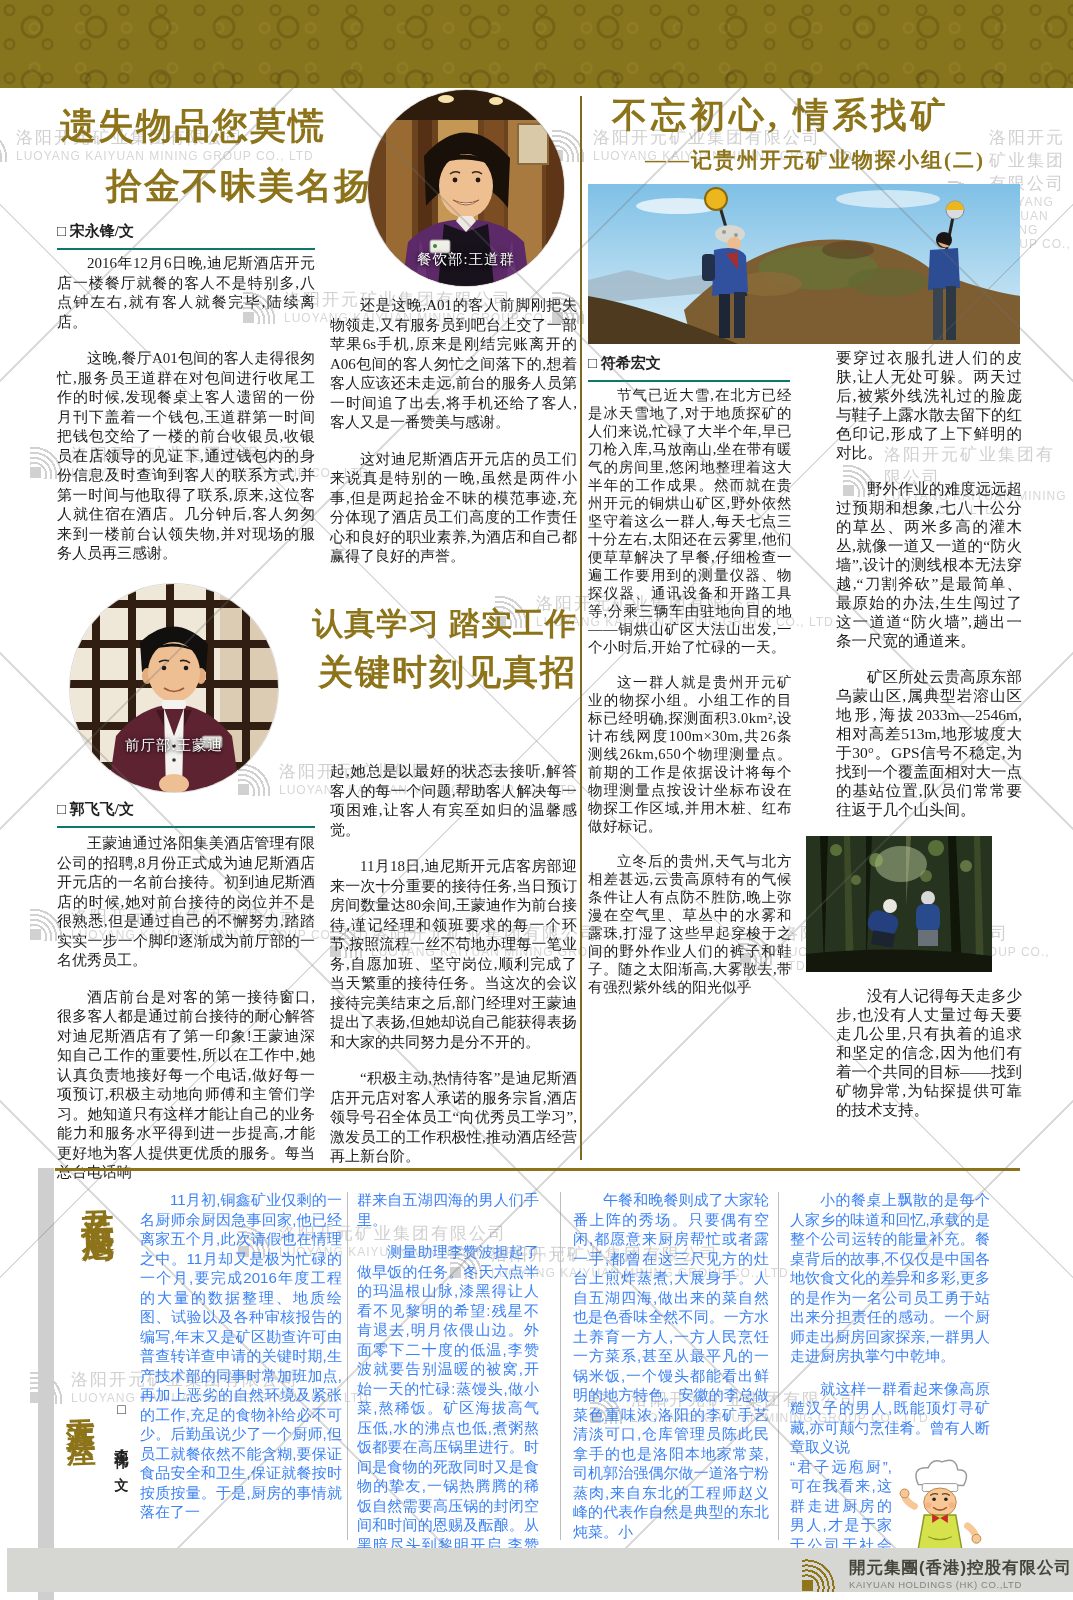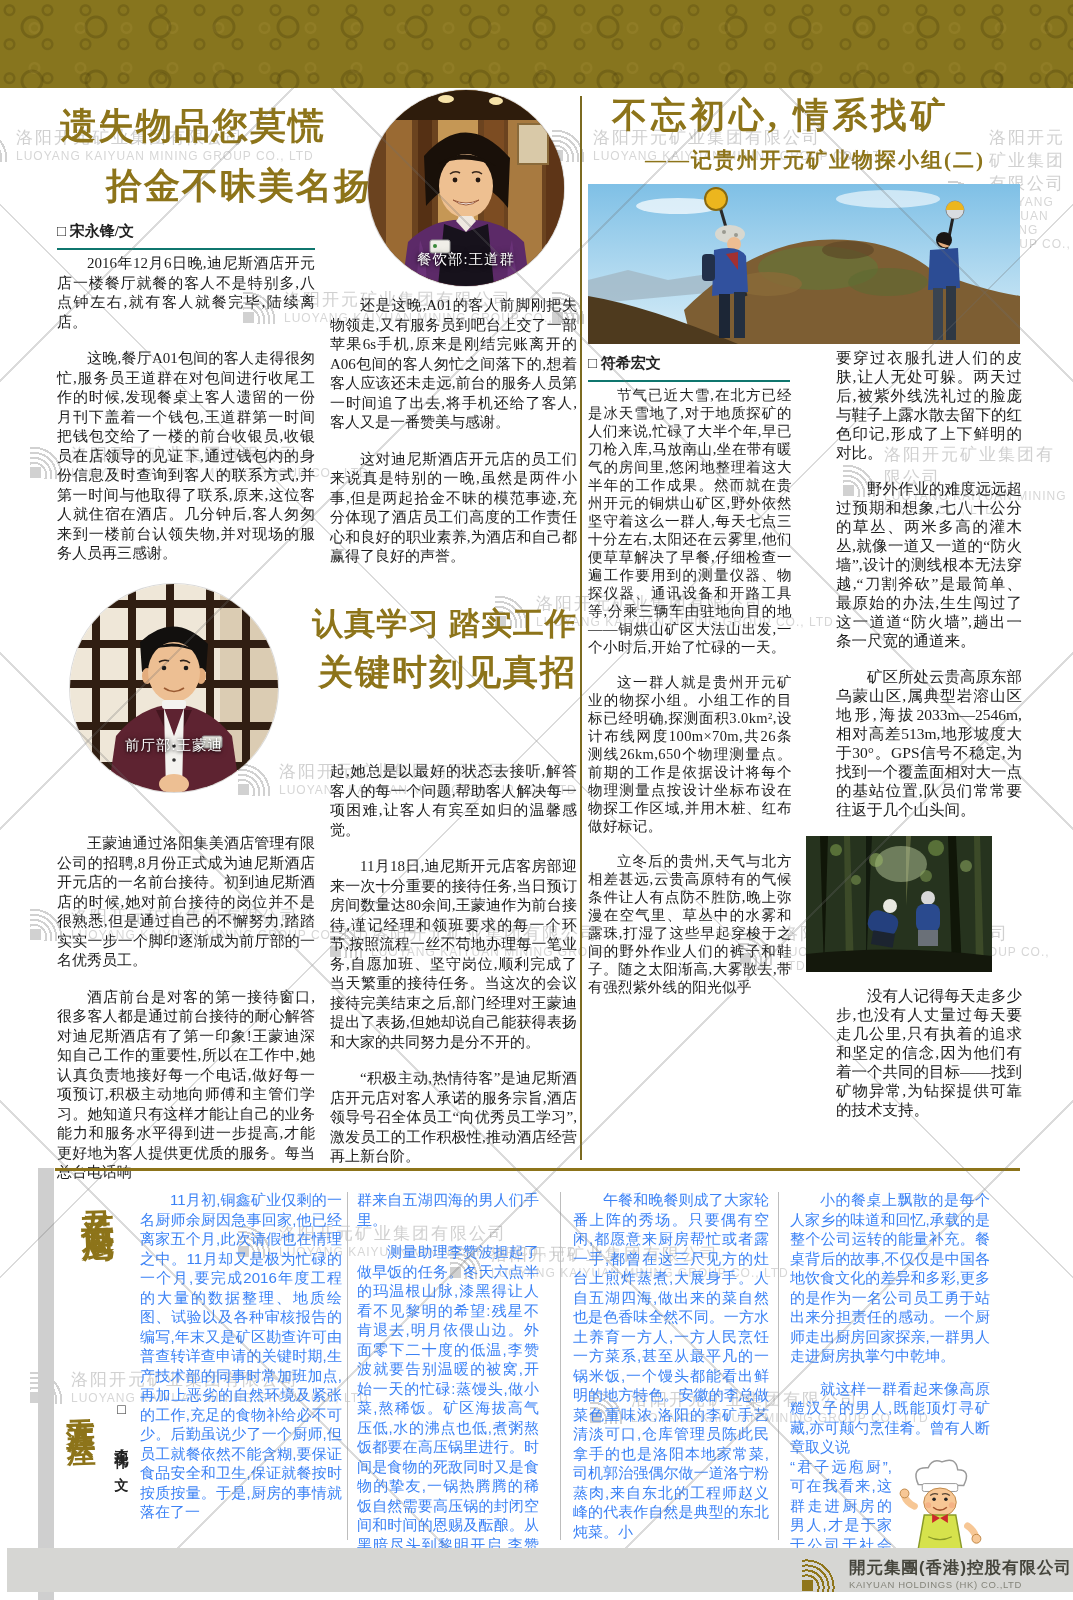--- a/index.html
+++ b/index.html
@@ -268,20 +268,21 @@
       <ellipse cx="104" cy="200" rx="15" ry="10" fill="#edbf93"></ellipse>
     </svg>
   </div>
   <div class="photo-cap" style="left:70px;top:736px;width:208px;text-align:center">前厅部:王蒙迪</div>
 
   <div class="abs headline" style="left:285px;top:608px;width:292px;text-align:right">
     <div style="font-size:31px;letter-spacing:1px">认真学习 踏实工作</div>
     <div style="font-size:35px;letter-spacing:2px;margin-top:16px">关键时刻见真招</div>
   </div>
 
+  <div class="abs byline" style="left:57px;top:800px;width:258px">□ 郭飞飞/文</div>
 
   <div class="abs col c-std" style="left:57px;top:834px;width:258px">
     <p>王蒙迪通过洛阳集美酒店管理有限公司的招聘,8月份正式成为迪尼斯酒店开元店的一名前台接待。初到迪尼斯酒店的时候,她对前台接待的岗位并不是很熟悉,但是通过自己的不懈努力,踏踏实实一步一个脚印逐渐成为前厅部的一名优秀员工。</p>
     <p>酒店前台是对客的第一接待窗口,很多客人都是通过前台接待的耐心解答对迪尼斯酒店有了第一印象!王蒙迪深知自己工作的重要性,所以在工作中,她认真负责地接好每一个电话,做好每一项预订,积极主动地向师傅和主管们学习。她知道只有这样才能让自己的业务能力和服务水平得到进一步提高,才能更好地为客人提供更优质的服务。每当总台电话响</p>
   </div>
   <div class="abs col c-std" style="left:330px;top:762px;width:247px">
     <p class="noindent">起,她总是以最好的状态去接听,解答客人的每一个问题,帮助客人解决每一项困难,让客人有宾至如归的温馨感觉。</p>
     <p>11月18日,迪尼斯开元店客房部迎来一次十分重要的接待任务,当日预订房间数量达80余间,王蒙迪作为前台接待,谨记经理和领班要求的每一个环节,按照流程一丝不苟地办理每一笔业务,自愿加班、坚守岗位,顺利完成了当天繁重的接待任务。当这次的会议接待完美结束之后,部门经理对王蒙迪提出了表扬,但她却说自己能获得表扬和大家的共同努力是分不开的。</p>
     <p>“积极主动,热情待客”是迪尼斯酒店开元店对客人承诺的服务宗旨,酒店领导号召全体员工“向优秀员工学习”,激发员工的工作积极性,推动酒店经营再上新台阶。</p>
   </div>
@@ -328,21 +329,21 @@
       <path d="M342,66 L370,64 L372,104 L340,106 Z" fill="#2c4c94"></path>
       <rect x="345" y="104" width="10" height="52" fill="#3a4450"></rect>
       <rect x="358" y="102" width="10" height="54" fill="#2e3844"></rect>
     </svg>
   </div>
 
   <div class="abs byline" style="left:588px;top:354px;width:202px">□ 符希宏文</div>
 
   <div class="abs col c-m1" style="left:588px;top:386px;width:204px">
     <p>节气已近大雪,在北方已经是冰天雪地了,对于地质探矿的人们来说,忙碌了大半个年,早已刀枪入库,马放南山,坐在带有暖气的房间里,悠闲地整理着这大半年的工作成果。然而就在贵州开元的铜烘山矿区,野外依然坚守着这么一群人,每天七点三十分左右,太阳还在云雾里,他们便草草解决了早餐,仔细检查一遍工作要用到的测量仪器、物探仪器、通讯设备和开路工具等,分乘三辆车由驻地向目的地——铜烘山矿区大法山出发,一个小时后,开始了忙碌的一天。</p>
-    <p>这一群人就是贵州开元矿业的物探小组。小组工作的目标已经明确,探测面积3.0km²,设计布线网度100m×70m,共26条测线26km,650个物理测量点。前期的工作是依据设计将每个物理测量点按设计坐标布设在物探工作区域,并用木桩、红布做好标记。</p>
+    <p>这一群人就是贵州开元矿业的物探小组。小组工作的目标已经明确,探测面积3.0km²,设计布线网度100m×30m,共26条测线26km,650个物理测量点。前期的工作是依据设计将每个物理测量点按设计坐标布设在物探工作区域,并用木桩、红布做好标记。</p>
     <p>立冬后的贵州,天气与北方相差甚远,云贵高原特有的气候条件让人有点防不胜防,晚上弥漫在空气里、草丛中的水雾和露珠,打湿了这些早起穿梭于之间的野外作业人们的裤子和鞋子。随之太阳渐高,大雾散去,带有强烈紫外线的阳光似乎</p>
   </div>
 
   <div class="abs col c-m2" style="left:798px;top:348px;width:224px">
     <p class="noindent">要穿过衣服扎进人们的皮肤,让人无处可躲。两天过后,被紫外线洗礼过的脸庞与鞋子上露水散去留下的红色印记,形成了上下鲜明的对比。</p>
     <p>野外作业的难度远远超过预期和想象,七八十公分的草丛、两米多高的灌木丛,就像一道又一道的“防火墙”,设计的测线根本无法穿越,“刀割斧砍”是最简单、最原始的办法,生生闯过了这一道道“防火墙”,趟出一条一尺宽的通道来。</p>
     <p>矿区所处云贵高原东部乌蒙山区,属典型岩溶山区地形,海拔2033m—2546m,相对高差513m,地形坡度大于30°。GPS信号不稳定,为找到一个覆盖面相对大一点的基站位置,队员们常常要往返于几个山头间。</p>
     <div class="photo-rect" style="position:relative;left:8px;width:186px;height:136px;margin:4px 0 14px">
       <svg width="186" height="136" viewBox="0 0 186 136">
         <rect width="186" height="136" fill="#26331e"></rect>

